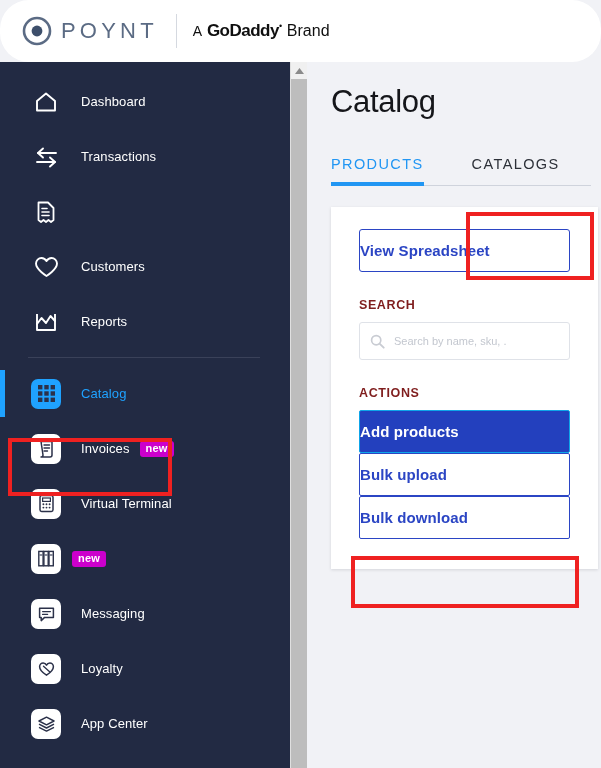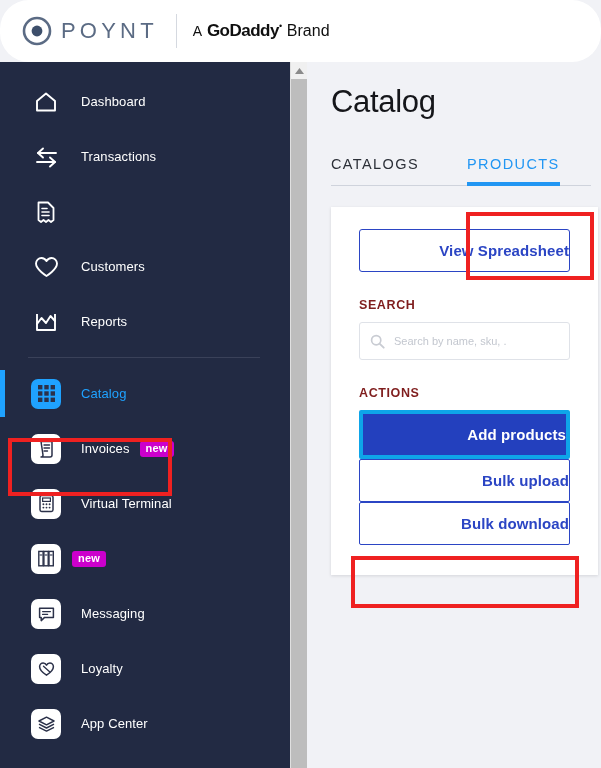--- a/index.html
+++ b/index.html
@@ -183,35 +183,35 @@
   .card {
     background: #ffffff;
     margin-top: 21px;
     padding: 22px 28px 30px;
     box-shadow: 0 1px 3px rgba(20,25,40,0.13);
     width: 267px;
   }
   .btn {
     display: block;
     width: 100%;
-    text-align: right;
+    text-align: left;
     font-size: 15px;
     font-weight: bold;
     cursor: pointer;
     border-radius: 3px;
     letter-spacing: 0.1px;
   }
   .btn-outline {
     border: 1px solid #2b45c4;
     color: #2b45c4;
     background: #ffffff;
     padding: 12px 0;
   }
   .btn-primary {
-    border: 4px solid #0ea5e9;
+    border: 1px solid #0ea5e9;
     background: #2340be;
     color: #ffffff;
     padding: 12px 0;
   }
   .section-label {
     font-size: 12.5px;
     font-weight: bold;
     color: #7f1d1d;
     letter-spacing: 0.6px;
     margin: 26px 0 10px;
@@ -430,22 +430,22 @@
         <polygon points="4.5,0 9,6 0,6" fill="#8a8a8a"></polygon>
       </svg>
     </div>
     <div class="scroll-thumb"></div>
   </div>
 
   <main class="content">
     <h1 class="page-title">Catalog</h1>
 
     <div class="tabs" id="tabs">
+        <div class="tab active">PRODUCTS</div>
         <div class="tab">CATALOGS</div>
-        <div class="tab active">PRODUCTS</div>
       </div>
 
     <section class="card">
       <button class="btn btn-outline">View Spreadsheet</button>
 
       <div class="section-label">SEARCH</div>
 
       <div class="search-box">
         <svg width="15" height="15" viewBox="0 0 16 16" xmlns="http://www.w3.org/2000/svg">
           <circle cx="6.6" cy="6.6" r="4.9" fill="none" stroke="#c9ccd3" stroke-width="1.8"></circle>

